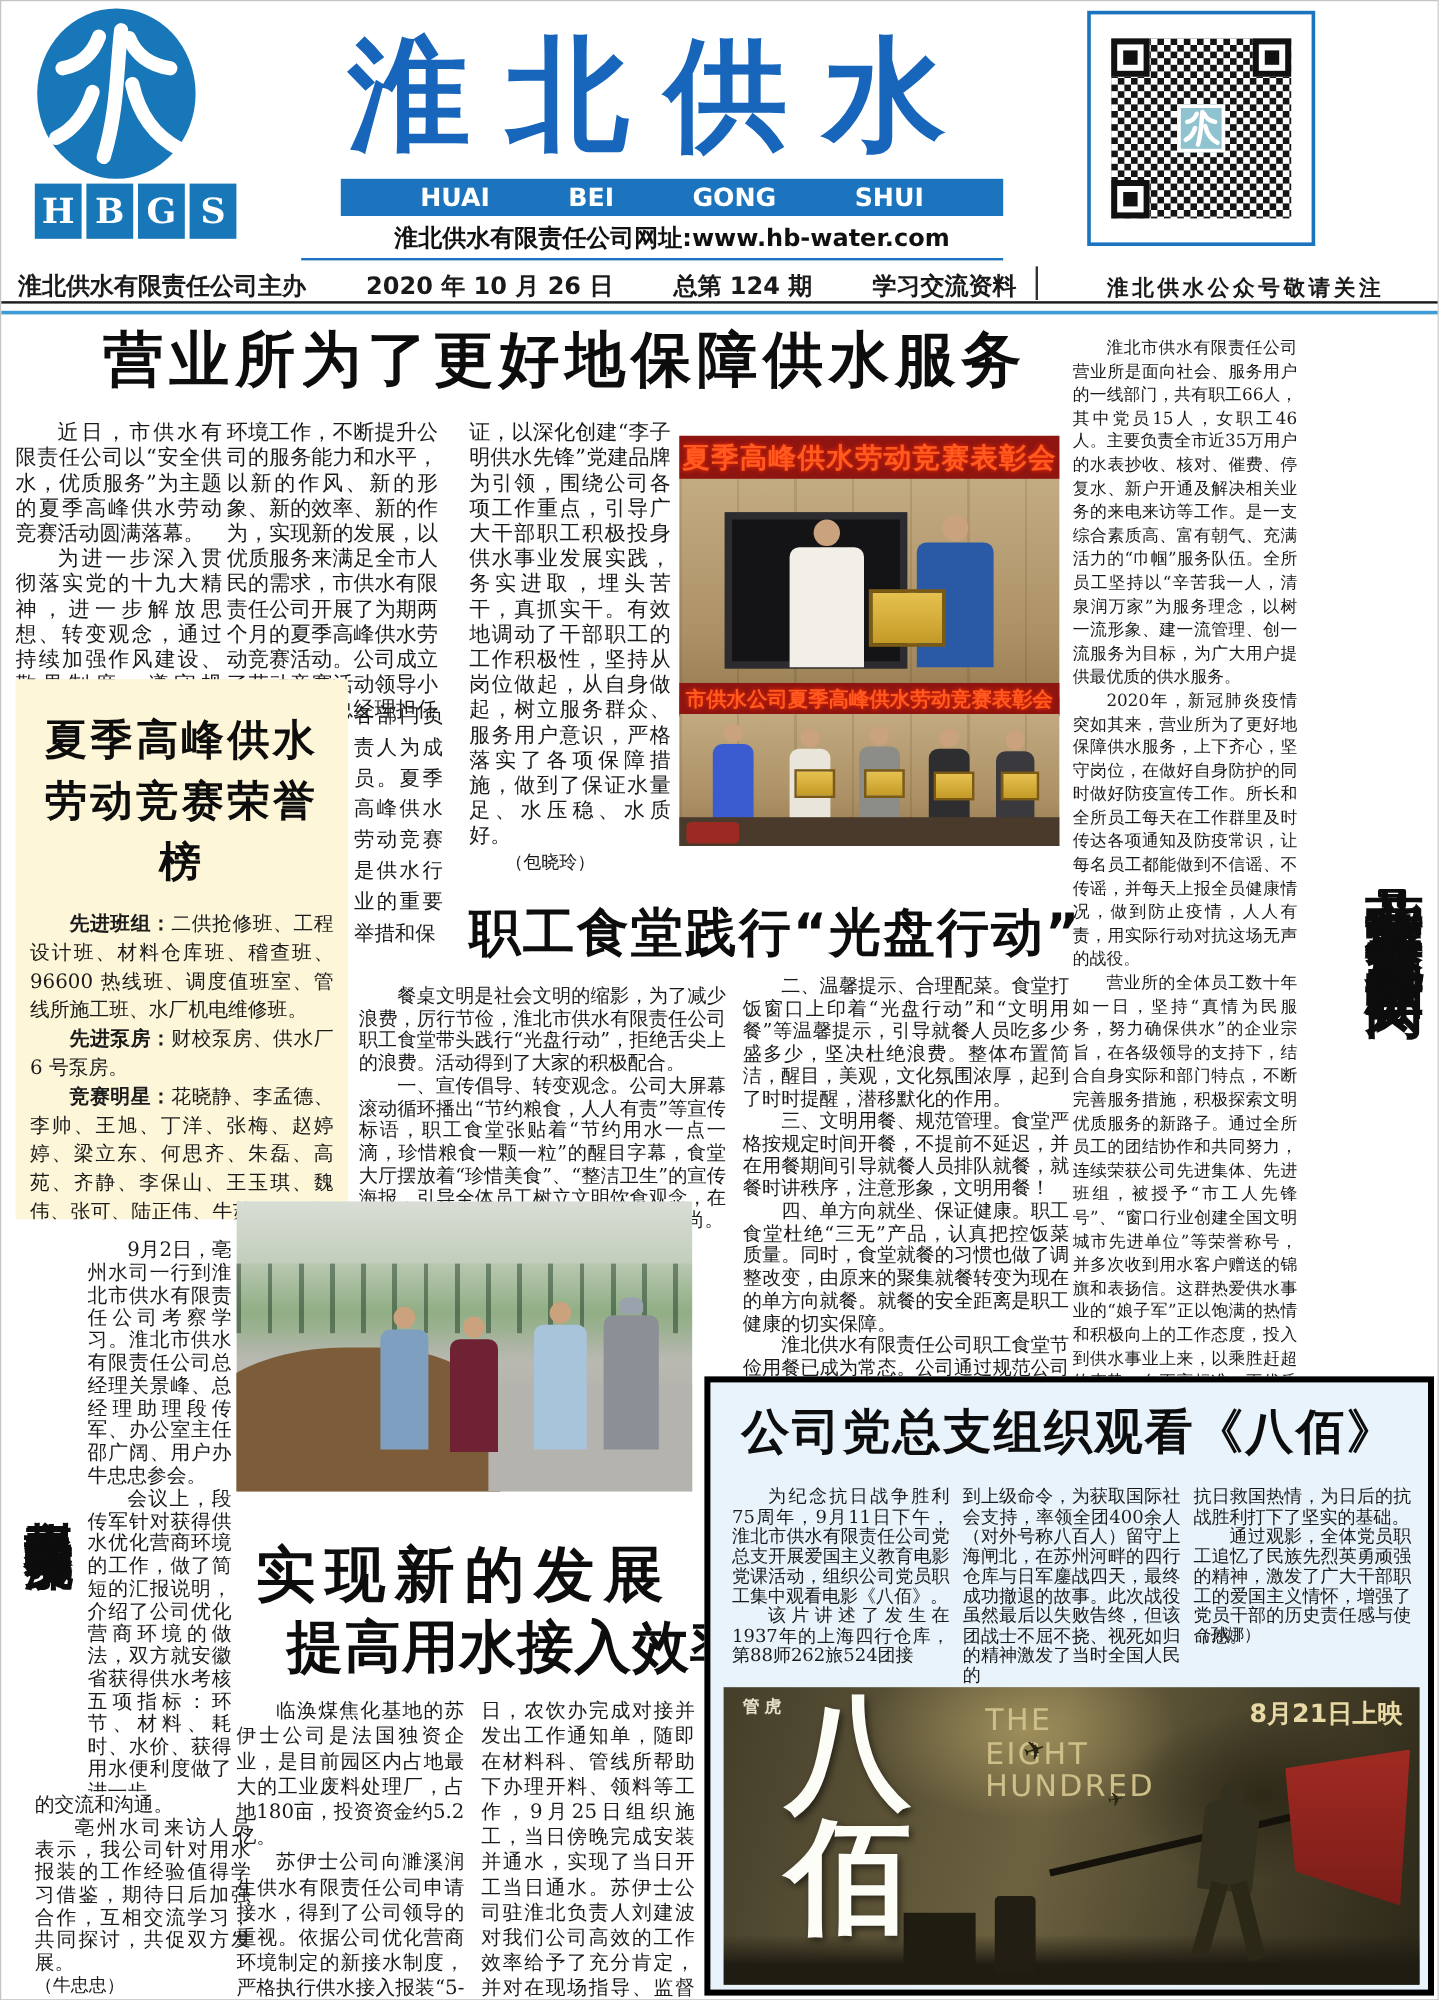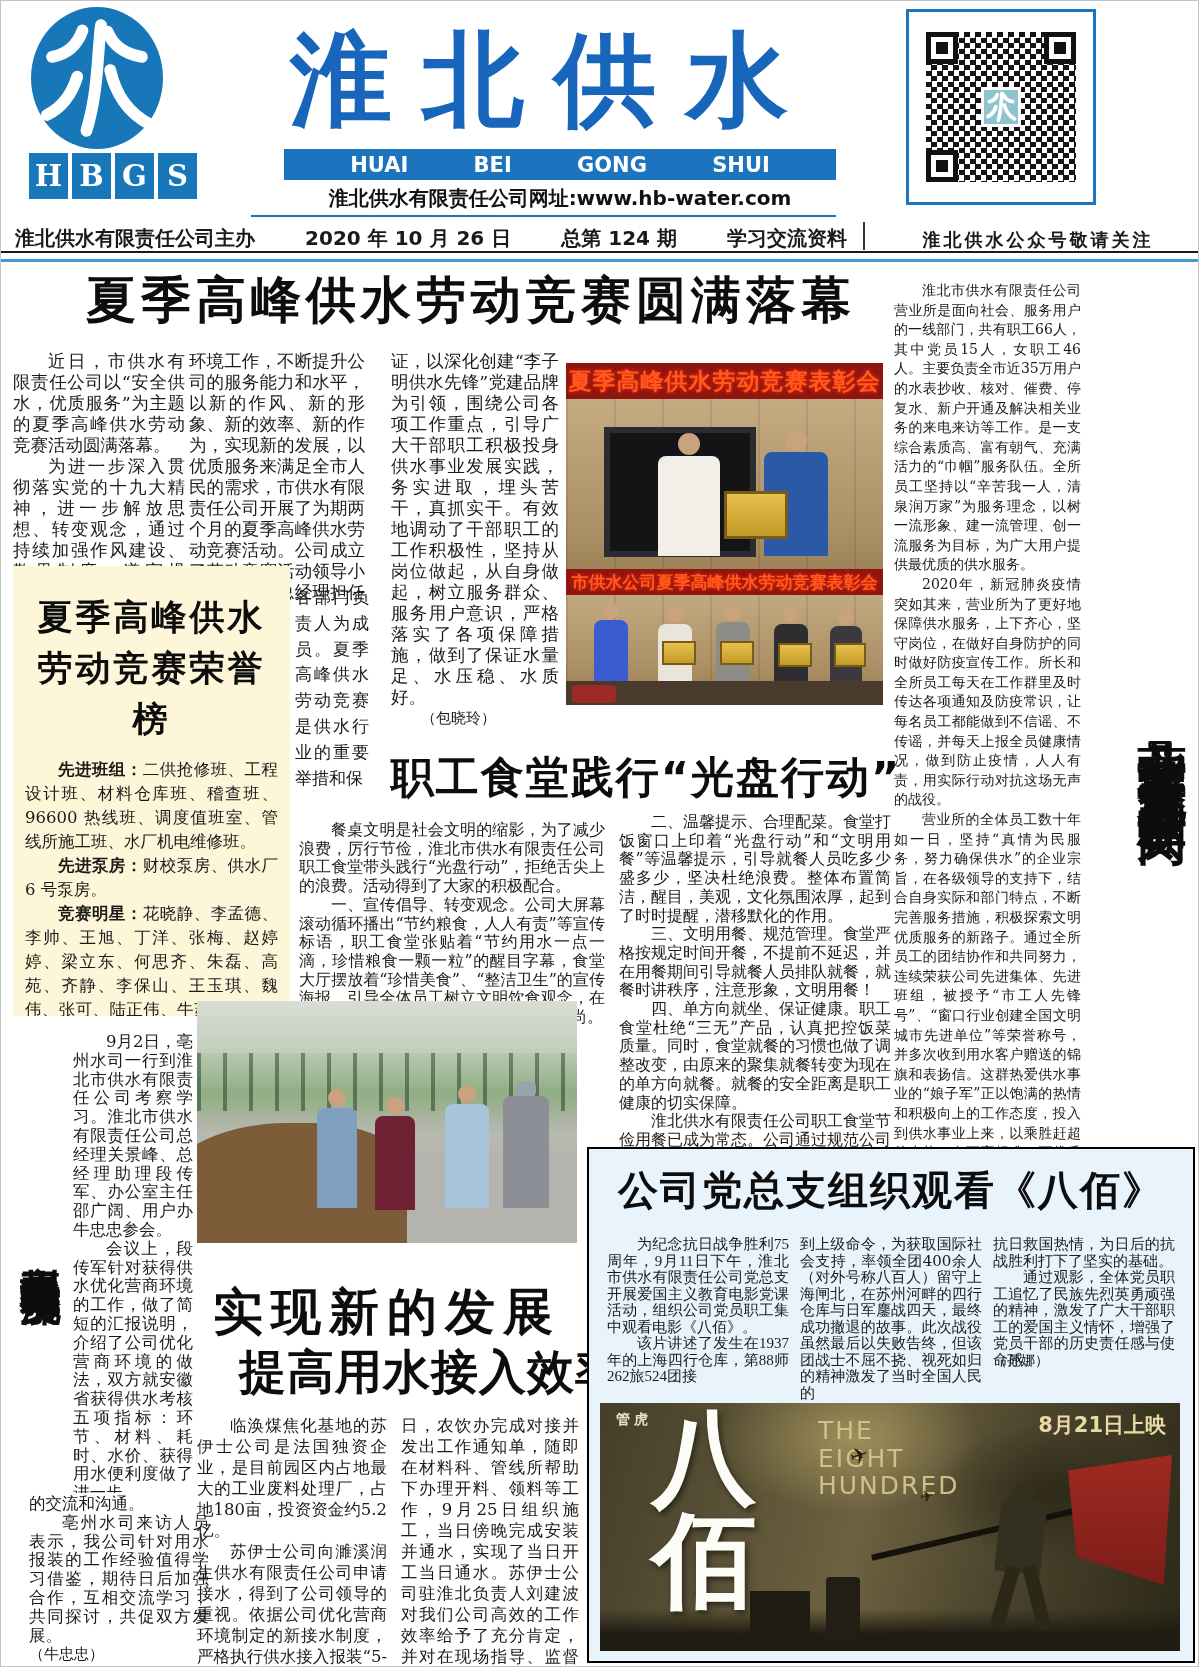--- a/index.html
+++ b/index.html
@@ -103,21 +103,21 @@
           </svg>
         </div>
       </div>
     </div>
 
     <div class="abs" style="left:0;top:250px;width:1199px;height:2px;background:#1a1a1a;"></div>
     <div class="abs" style="left:0;top:258px;width:1199px;height:3px;background:#3d9bd5;"></div>
   </div>
 
   <div>
-    <div class="abs headline" style="left:40px;top:266px;width:860px;font-size:50px;letter-spacing:5px;text-align:center;">夏季高峰供水劳动竞赛圆满落幕</div>
+    <div class="abs headline" style="left:40px;top:266px;width:860px;font-size:50px;letter-spacing:5px;text-align:center;">营业所为了更好地保障供水服务</div>
 
     <div class="abs body-a" style="left:12px;top:350px;width:172px;height:254px;overflow:hidden;">
       <p class="p">近日，市供水有限责任公司以“安全供水，优质服务”为主题的夏季高峰供水劳动竞赛活动圆满落幕。</p>
       <p class="p">为进一步深入贯彻落实党的十九大精神，进一步解放思想、转变观念，通过持续加强作风建设、敬畏制度、遵守规矩、规范服务、强化落实，切实抓好优化营商</p>
     </div>
     <div class="abs body-a" style="left:188px;top:350px;width:176px;height:254px;overflow:hidden;">
       <p class="p0">环境工作，不断提升公司的服务能力和水平，以新的作风、新的形象、新的效率、新的作为，实现新的发展，以优质服务来满足全市人民的需求，市供水有限责任公司开展了为期两个月的夏季高峰供水劳动竞赛活动。公司成立了劳动竞赛活动领导小组，由公司总经理担任组长，</p>
     </div>
     <div class="abs" style="left:294px;top:584px;width:74px;height:218px;overflow:hidden;font-size:17px;line-height:25.8px;">
       <p class="p0">各部门负责人为成员。夏季高峰供水劳动竞赛是供水行业的重要举措和保</p>
@@ -252,24 +252,24 @@
     <div class="abs body-e" style="left:196px;top:1414px;width:190px;height:250px;overflow:hidden;">
       <p class="p">临涣煤焦化基地的苏伊士公司是法国独资企业，是目前园区内占地最大的工业废料处理厂，占地180亩，投资资金约5.2亿。</p>
       <p class="p">苏伊士公司向濉溪润生供水有限责任公司申请接水，得到了公司领导的重视。依据公司优化营商环境制定的新接水制度，严格执行供水接入报装“5-2-0”工作机制，9月23</p>
     </div>
     <div class="abs body-e" style="left:400px;top:1414px;width:178px;height:250px;overflow:hidden;">
       <p class="p0">日，农饮办完成对接并发出工作通知单，随即在材料科、管线所帮助下办理开料、领料等工作，9月25日组织施工，当日傍晚完成安装并通水，实现了当日开工当日通水。苏伊士公司驻淮北负责人刘建波对我们公司高效的工作效率给予了充分肯定，并对在现场指导、监督的濉溪润生供水有限责任公司领导表示感谢。</p>
 
     </div>
   </div>
 
-  <div class="abs" style="left:586px;top:1146px;width:608px;height:516px;background:#e9f3fc;border:2px solid #000000;box-sizing:border-box;">
+  <div class="abs" style="left:586px;top:1146px;width:608px;height:516px;background:#e9f3fc;border:5px solid #000000;box-sizing:border-box;">
     <div class="headline" style="margin-top:14px;text-align:center;font-size:40px;letter-spacing:2px;">公司党总支组织观看《八佰》</div>
     <div style="display:flex;gap:11px;margin:18px 14px 0 18px;">
-      <div class="body-f" style="width:182px;font-family:Liberation Serif, serif;">
+      <div class="body-f" style="width:182px;">
         <p class="p">为纪念抗日战争胜利75周年，9月11日下午，淮北市供水有限责任公司党总支开展爱国主义教育电影党课活动，组织公司党员职工集中观看电影《八佰》。</p>
         <p class="p">该片讲述了发生在1937年的上海四行仓库，第88师262旅524团接</p>
       </div>
       <div class="body-f" style="width:182px;">
         <p class="p0">到上级命令，为获取国际社会支持，率领全团400余人（对外号称八百人）留守上海闸北，在苏州河畔的四行仓库与日军鏖战四天，最终成功撤退的故事。此次战役虽然最后以失败告终，但该团战士不屈不挠、视死如归的精神激发了当时全国人民的</p>
       </div>
       <div class="body-f" style="width:182px;">
         <p class="p0">抗日救国热情，为日后的抗战胜利打下了坚实的基础。</p>
         <p class="p">通过观影，全体党员职工追忆了民族先烈英勇顽强的精神，激发了广大干部职工的爱国主义情怀，增强了党员干部的历史责任感与使命感。</p>
         <div class="byline" style="font-size:14px;margin-top:-16.5px;">（孙娜）</div>

